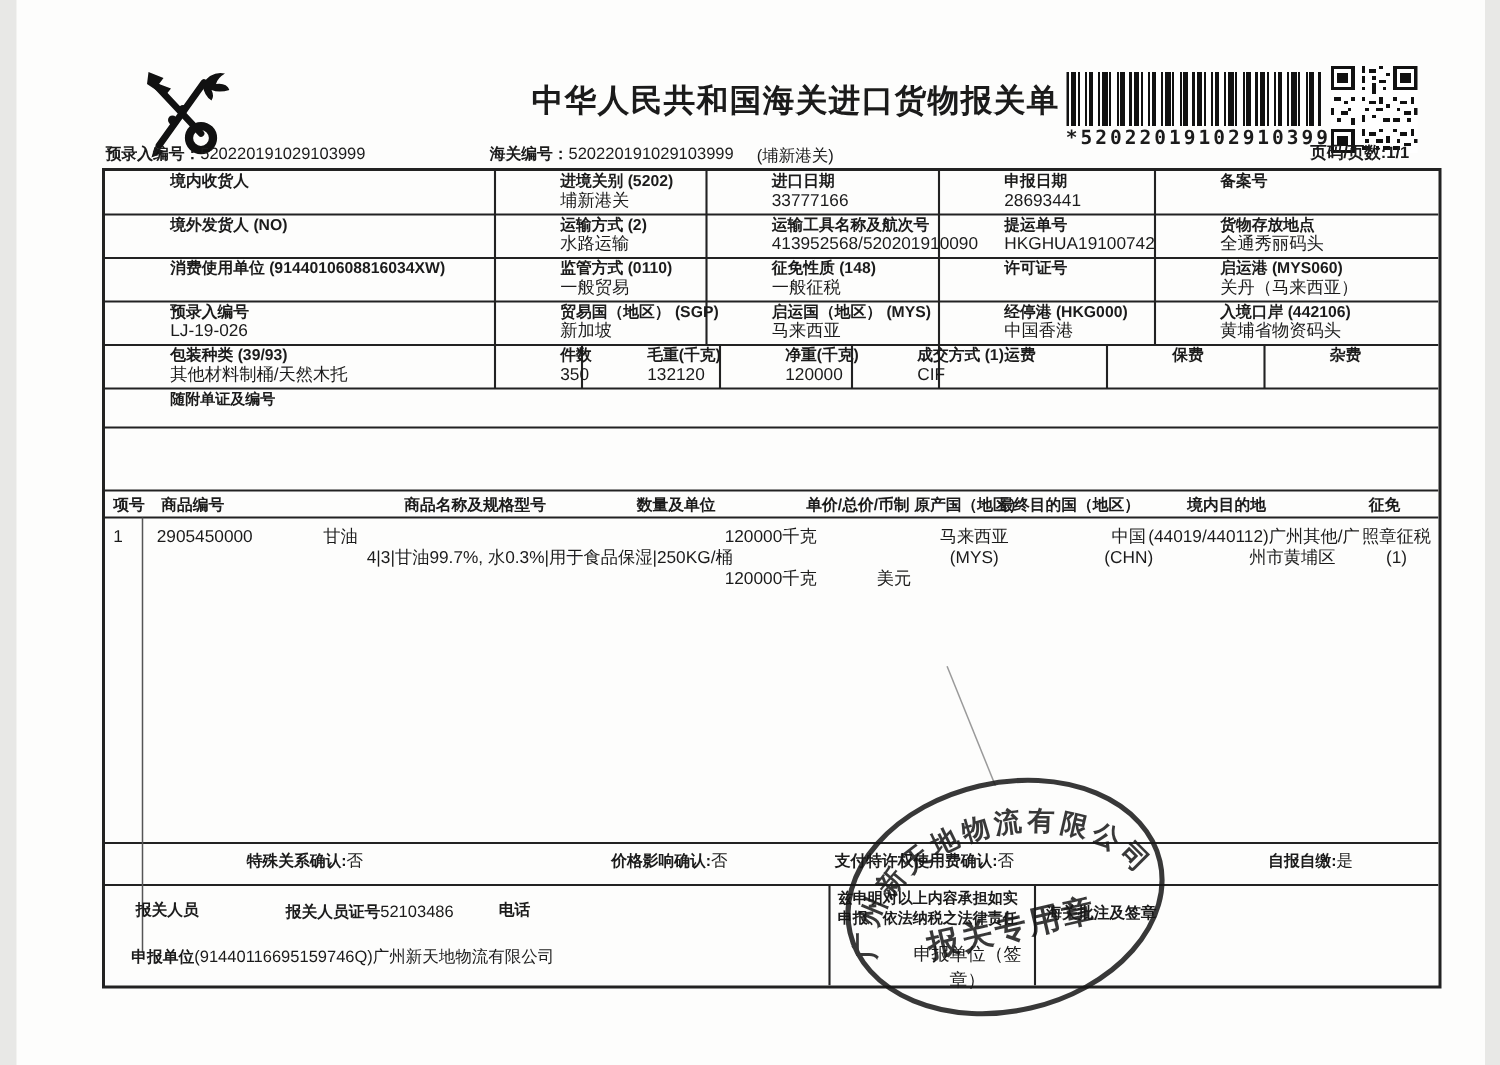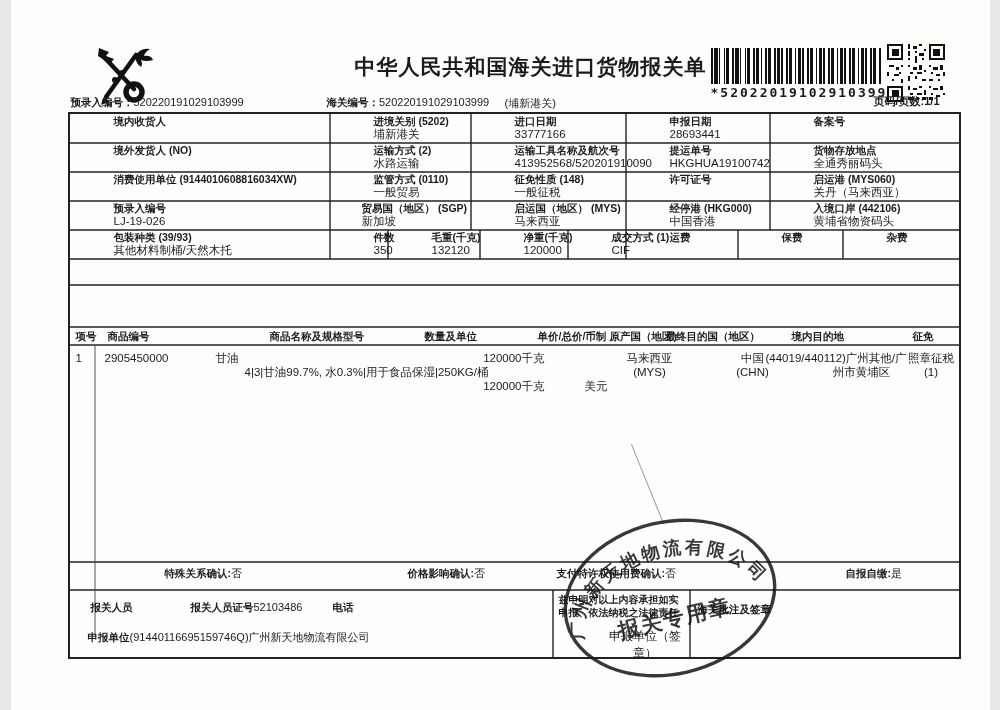--- a/index.html
+++ b/index.html
@@ -170,21 +170,21 @@
     </div>
     <div class="cell" style="left:704px;top:59px">
       <div class="lbl">启运港 (MYS060)</div>
       <div class="val">关丹（马来西亚）</div>
     </div>
 
     <div class="cell" style="left:4px;top:88px">
       <div class="lbl">预录入编号</div>
       <div class="val">LJ-19-026</div>
     </div>
-    <div class="cell" style="left:252px;top:88px">
+    <div class="cell" style="left:264px;top:88px">
       <div class="lbl">贸易国（地区） (SGP)</div>
       <div class="val">新加坡</div>
     </div>
     <div class="cell" style="left:405px;top:88px">
       <div class="lbl">启运国（地区） (MYS)</div>
       <div class="val">马来西亚</div>
     </div>
     <div class="cell" style="left:560px;top:88px">
       <div class="lbl">经停港 (HKG000)</div>
       <div class="val">中国香港</div>
@@ -221,20 +221,21 @@
     <div class="cell" style="left:672px;top:117px">
       <div class="lbl">保费</div>
       <div class="val"></div>
     </div>
     <div class="cell" style="left:777px;top:117px">
       <div class="lbl">杂费</div>
       <div class="val"></div>
     </div>
 
     <div class="cell" style="left:4px;top:146px">
+      <div class="lbl" style="font-size:10px">随附单证及编号</div>
     </div>
 
 
     <div class="abs th" style="left:6px;top:216px">项号</div>
     <div class="abs th" style="left:38px;top:216px">商品编号</div>
     <div class="abs th" style="left:200px;top:216px;width:150px;text-align:left">商品名称及规格型号</div>
     <div class="abs th" style="left:355px;top:216px">数量及单位</div>
     <div class="abs th" style="left:468px;top:216px">单价/总价/币制</div>
     <div class="abs th" style="left:540px;top:216px">原产国（地区）</div>
     <div class="abs th" style="left:596px;top:216px">最终目的国（地区）</div>

